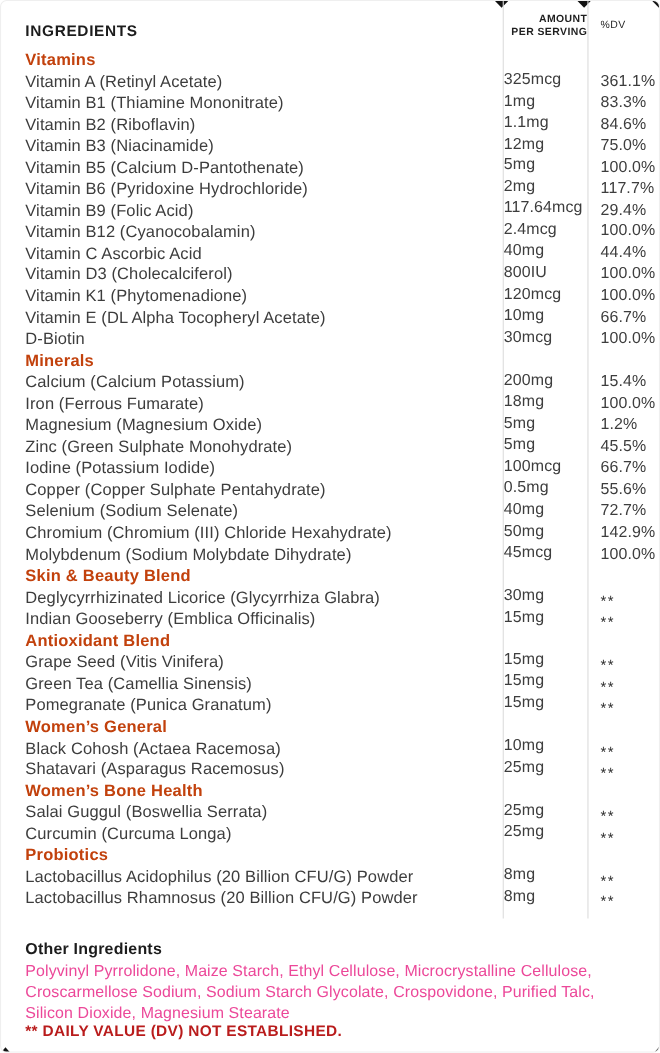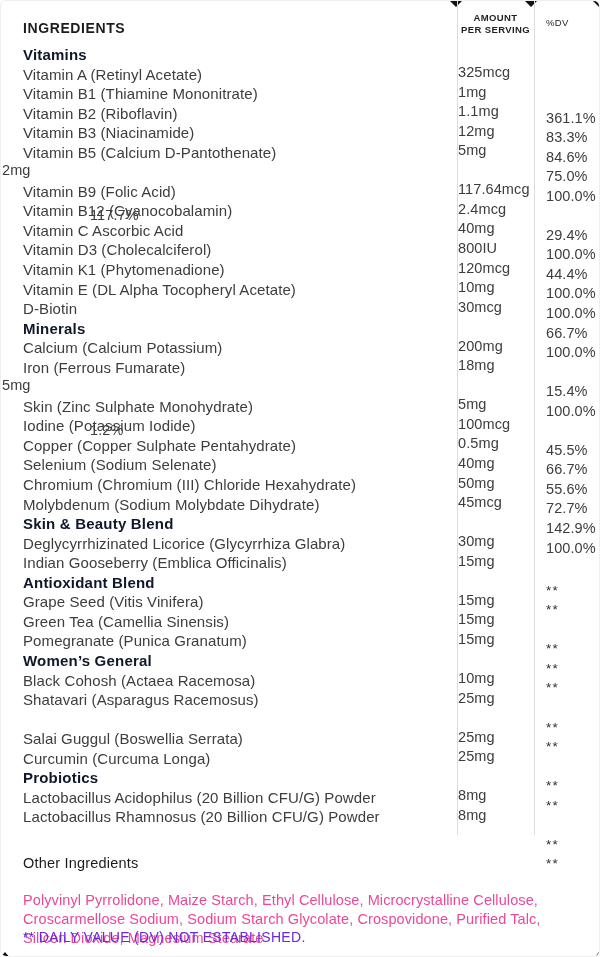--- a/index.html
+++ b/index.html
@@ -22,21 +22,21 @@
     left: 22px; top: 19px;
     font-size: 14px;
     font-weight: 700;
     letter-spacing: 0.6px;
     color: #1c1c1c;
   }
   .amount-header {
     position: absolute;
     left: 456px; top: 11px;
     width: 77px;
-    text-align: center;
+    text-align: right;
     font-size: 9.5px;
     line-height: 11.5px;
     font-weight: 700;
     letter-spacing: 0.4px;
     color: #1f1f1f;
   }
   .dv-header {
     position: absolute;
     left: 545px; top: 16px;
     font-size: 9.5px;
@@ -66,60 +66,60 @@
     display: flex;
     height: 19.55px;
     line-height: 19.55px;
     font-size: 15px;
     letter-spacing: 0.1px;
     color: #3d3d3d;
   }
   .cell { box-sizing: border-box; white-space: nowrap; }
   .cell.name { width: 456px; padding-left: 22px; }
   .cell.amt  { width: 77px;  padding-left: 1px;  font-size: 14.5px; position: relative; top: -1.5px; }
-  .cell.dv   { width: 67px;  padding-left: 12px; font-size: 14.5px; margin-top: 44px; }
+  .cell.dv   { width: 67px;  padding-left: 12px; font-size: 14.5px; }
   .row.section .name {
     font-weight: 700;
-    color: #0f172a;
+    color: #c2410c;
     letter-spacing: 0.2px;
   }
   .cell.dv.est {
     font-size: 13.5px;
     letter-spacing: 1.2px;
     position: relative;
     top: 3px;
     color: #2f2f2f;
   }
 
   
   .other-block {
     position: absolute;
     left: 22px; top: 854px;
     width: 542px;
   }
   .other-title {
     font-size: 14.5px;
-    font-weight: 400;
+    font-weight: 700;
     color: #1c1c1c;
     letter-spacing: 0.2px;
-    margin-bottom: 20px;
+    margin-bottom: 3px;
   }
   .other-text {
     font-size: 14.5px;
     line-height: 19px;
     color: #ec4899;
     letter-spacing: 0.1px;
   }
   .footnote {
     position: absolute;
     left: 22px; top: 928px;
     font-size: 14px;
-    font-weight: 400;
+    font-weight: 700;
     letter-spacing: 0.3px;
-    color: #6d28d9;
+    color: #b91c1c;
   }
 
   
   .tri-down {
     position: absolute; top: 0;
     width: 0; height: 0;
     border-left: 6px solid transparent;
     border-right: 6px solid transparent;
     border-top: 6px solid #121212;
   }
@@ -182,20 +182,21 @@
         <div class="cell name">Vitamin B3 (Niacinamide)</div>
         <div class="cell amt">12mg</div>
         <div class="cell dv">75.0%</div>
       </div>
       <div class="row">
         <div class="cell name">Vitamin B5 (Calcium D-Pantothenate)</div>
         <div class="cell amt">5mg</div>
         <div class="cell dv">100.0%</div>
       </div>
       <div class="row">
+        <div class="cell name">Vitamin B6 (Pyridoxine Hydrochloride)</div>
         <div class="cell amt">2mg</div>
         <div class="cell dv">117.7%</div>
       </div>
       <div class="row">
         <div class="cell name">Vitamin B9 (Folic Acid)</div>
         <div class="cell amt">117.64mcg</div>
         <div class="cell dv">29.4%</div>
       </div>
       <div class="row">
         <div class="cell name">Vitamin B12 (Cyanocobalamin)</div>
@@ -236,25 +237,26 @@
         <div class="cell name">Calcium (Calcium Potassium)</div>
         <div class="cell amt">200mg</div>
         <div class="cell dv">15.4%</div>
       </div>
       <div class="row">
         <div class="cell name">Iron (Ferrous Fumarate)</div>
         <div class="cell amt">18mg</div>
         <div class="cell dv">100.0%</div>
       </div>
       <div class="row">
+        <div class="cell name">Magnesium (Magnesium Oxide)</div>
         <div class="cell amt">5mg</div>
         <div class="cell dv">1.2%</div>
       </div>
       <div class="row">
-        <div class="cell name">Skin (Zinc Sulphate Monohydrate)</div>
+        <div class="cell name">Zinc (Green Sulphate Monohydrate)</div>
         <div class="cell amt">5mg</div>
         <div class="cell dv">45.5%</div>
       </div>
       <div class="row">
         <div class="cell name">Iodine (Potassium Iodide)</div>
         <div class="cell amt">100mcg</div>
         <div class="cell dv">66.7%</div>
       </div>
       <div class="row">
         <div class="cell name">Copper (Copper Sulphate Pentahydrate)</div>
@@ -320,20 +322,21 @@
         <div class="cell name">Black Cohosh (Actaea Racemosa)</div>
         <div class="cell amt">10mg</div>
         <div class="cell dv est">**</div>
       </div>
       <div class="row">
         <div class="cell name">Shatavari (Asparagus Racemosus)</div>
         <div class="cell amt">25mg</div>
         <div class="cell dv est">**</div>
       </div>
       <div class="row section">
+        <div class="cell name">Women’s Bone Health</div>
         <div class="cell amt"></div>
         <div class="cell dv"></div>
       </div>
       <div class="row">
         <div class="cell name">Salai Guggul (Boswellia Serrata)</div>
         <div class="cell amt">25mg</div>
         <div class="cell dv est">**</div>
       </div>
       <div class="row">
         <div class="cell name">Curcumin (Curcuma Longa)</div>

